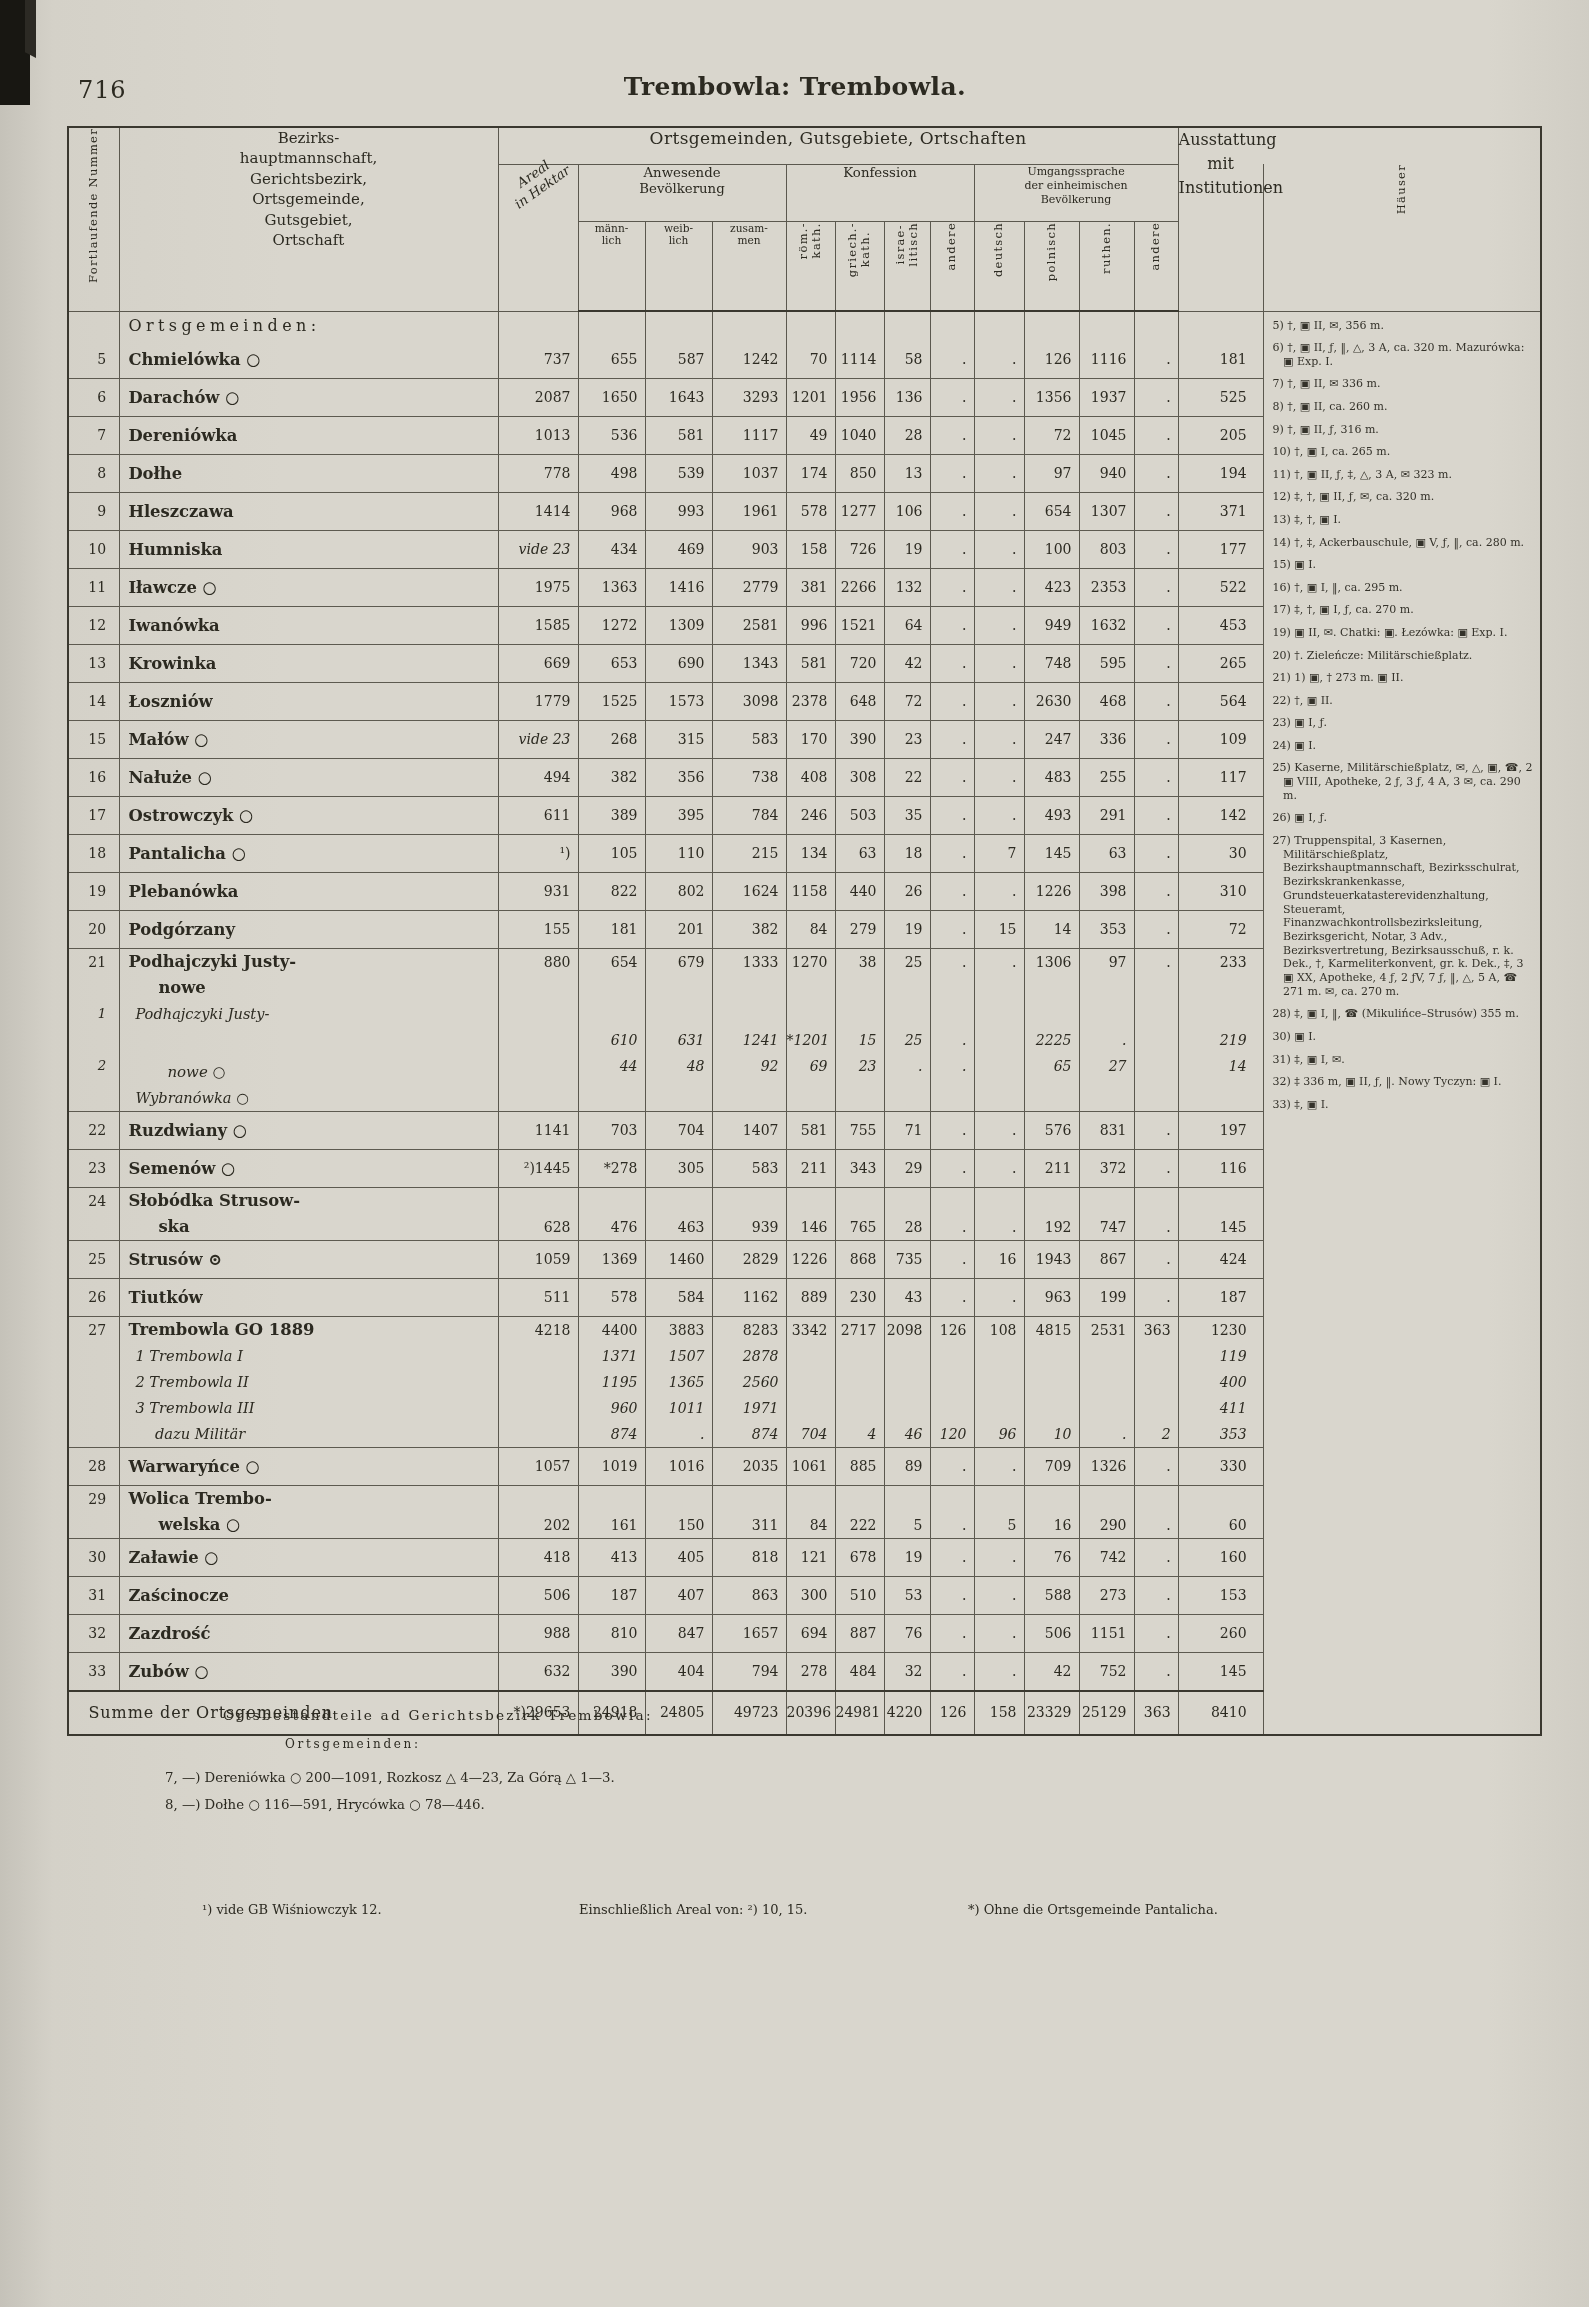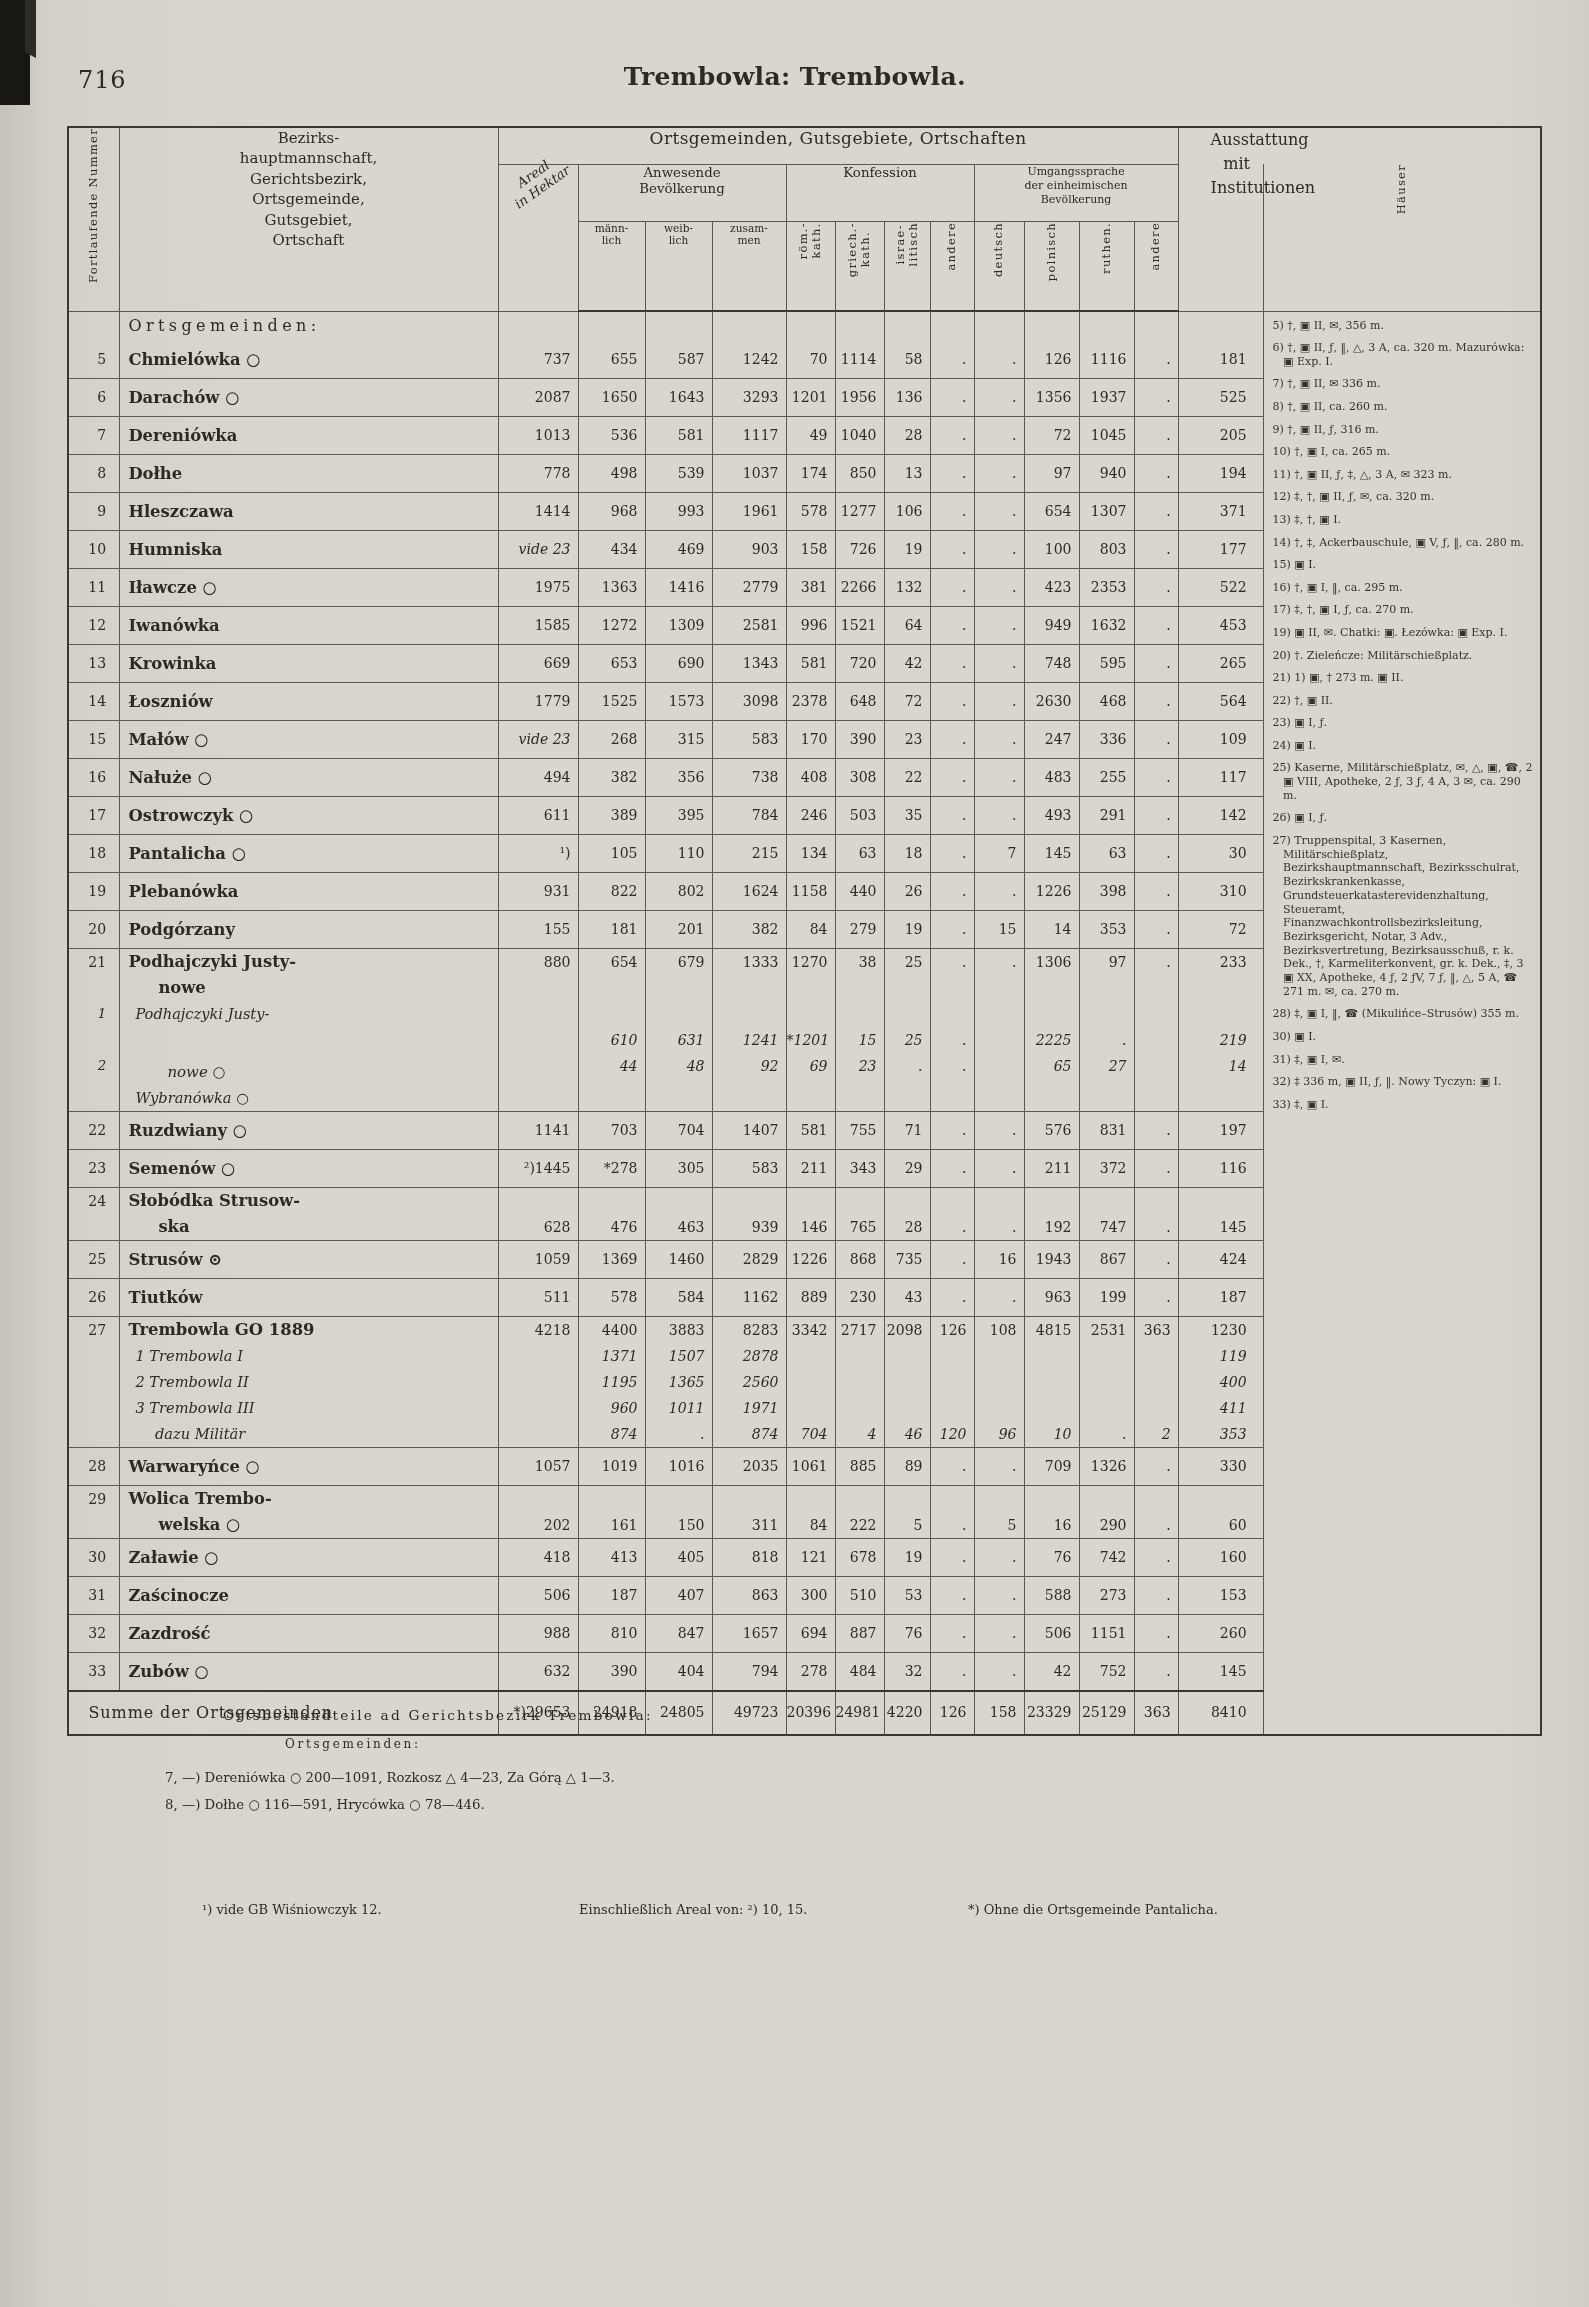--- a/index.html
+++ b/index.html
@@ -4,38 +4,38 @@
 <style>
   * { margin:0; padding:0; box-sizing:border-box; }
   html,body { background:#8d8a82; }
   body { font-family:"DejaVu Serif","Liberation Serif",serif; }
   .page { position:relative; width:1590px; height:2307px; margin:0 auto; overflow:hidden;
     color:#2c2a21;
     background:linear-gradient(90deg,#c5c2b9 0px,#d4d1c8 53px,#d9d6cd 283px,#d9d6cd 1488px,#d0cdc4 1590px); }
   .binding-mark { position:absolute; left:0; top:0; width:30px; height:105px; background:#181712; }
   .binding-mark2 { position:absolute; left:25px; top:-7px; width:10.6px; height:62px; background:#2c2a24; transform:skewY(28deg); }
 
-  .page-header { position:absolute; top:62px; left:0; width:100%; height:37px; }
+  .page-header { position:absolute; top:72px; left:0; width:100%; height:37px; }
   .page-num { position:absolute; left:78px; top:3.5px; font-size:24px; letter-spacing:0.9px; }
   .page-title { position:absolute; left:0; right:0; text-align:center; font-size:25px; font-weight:bold; letter-spacing:0.4px; }
 
   .main-table { position:absolute; top:126px; left:67px; width:1474px; border-collapse:collapse; table-layout:fixed;
     border:2.7px solid #3a382f; }
   .main-table th, .main-table td { border-left:0.9px solid #5b584e; vertical-align:top; font-weight:normal; }
   .dl, .c-areal,.c-m,.c-w,.c-z,.c-rk,.c-gk,.c-isr,.c-an1,.c-de,.c-pl,.c-ru,.c-an2,.c-h,.c-notes
     { border-left:2.7px double #5b584e; }
 
   thead th { border-bottom:0.9px solid #5b584e; }
   .h1 th { height:37px; }
   .h2 th { height:57px; }
   .h3 th { height:90px; border-bottom:2.7px double #3a382f; }
   .pre { white-space:pre-line; }
   .th-main { font-size:17px; font-weight:bold; text-align:center; vertical-align:middle; letter-spacing:0.4px; }
   .th-bezirk { font-size:15px; font-weight:bold; text-align:center; vertical-align:middle; line-height:20.4px; }
-  .th-notes { font-size:16px; vertical-align:middle; line-height:24px;padding-left:32px; }
+  .th-notes { font-size:16px; vertical-align:middle; line-height:24px; }
   .th-group { font-size:13.3px; text-align:center; vertical-align:middle; line-height:16px; }
   .th-sprache { font-size:11px; line-height:14px; }
   .th-sub { font-size:10.6px; text-align:center; vertical-align:middle; line-height:12.4px; }
   .th-vert { text-align:center; vertical-align:middle; }
   .vert { display:inline-block; writing-mode:vertical-rl; transform:rotate(180deg); font-size:11.5px;
     letter-spacing:1.3px; white-space:pre-line; line-height:13.3px; }
   .th-areal { vertical-align:middle; text-align:center; }
   .areal-rot { display:inline-block; transform:rotate(-35deg); font-style:italic; font-size:13.3px;
     line-height:16px; text-align:center; }
 

